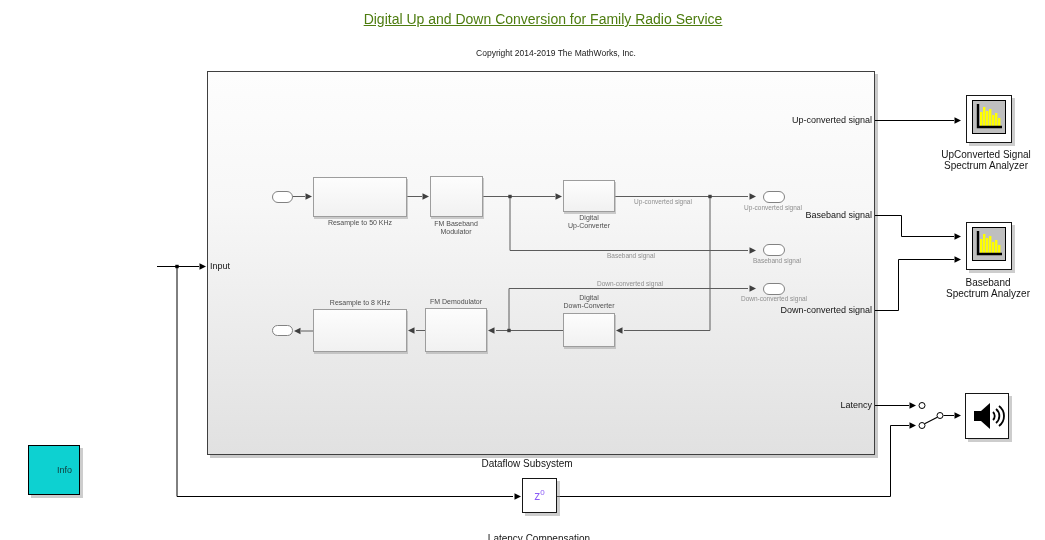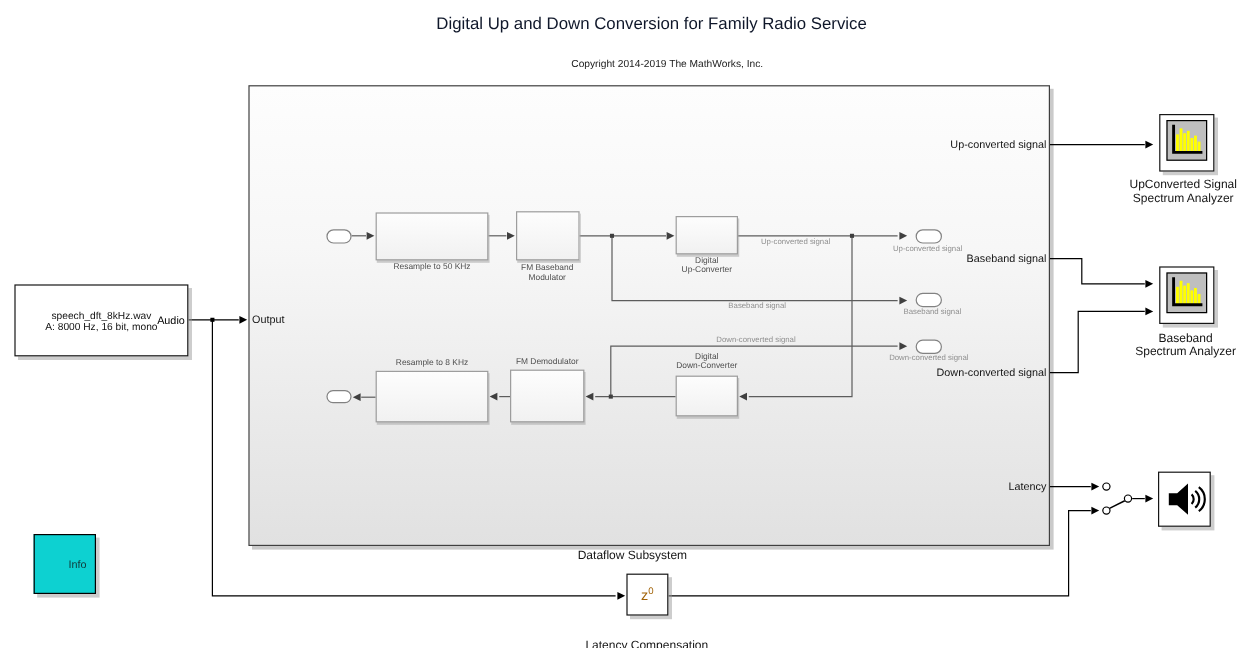--- a/index.html
+++ b/index.html
@@ -8,21 +8,21 @@
     position: relative;
     width: 1045px; height: 540px;
     background: #fff;
     font-family: "Liberation Sans", sans-serif;
     overflow: hidden;
   }
   .lbl { position: absolute; white-space: nowrap; color:#141414; }
   .center { text-align: center; }
   .right { text-align: right; }
 
-  .title { font-size: 14px; color:#0f172a; }
+  .title { font-size: 14px; color:#4d7c0f;text-decoration:underline; }
   .copyright { font-size: 8.5px; color:#1a1a1a; }
 
   .subsystem {
     position: absolute;
     left: 207px; top: 71px; width: 668px; height: 384px;
     border: 1px solid #3f3f3f;
     background: linear-gradient(180deg,#fdfdfd 0%,#f7f7f7 35%,#eaeaea 72%,#e1e1e1 100%);
     box-shadow: 3px 3px 0 rgba(150,150,150,.5);
   }
 
@@ -66,21 +66,21 @@
     position:absolute; left:28px; top:445px; width:52px; height:50px;
     background: var(--info-bg, #0dd1d1);
     border: 1px solid #000;
     box-shadow: 3px 3px 0 rgba(150,150,150,.48);
     display:flex; align-items:center; justify-content:center;
     font-size: 9px; color:#123a3a;padding-left:21px;
   }
   .z-block {
     position:absolute; left:522px; top:478px; width:35px; height:35px;
     display:flex; align-items:center; justify-content:center;
-    font-size:12px; color:#a16207;
+    font-size:12px; color:#8b5cf6;
   }
   .z-block sup { font-size:8px; }
   .speaker-block { position:absolute; left:965px; top:393px; width:44px; height:46px; }
 </style>
 </head>
 <body>
 
 <div id="canvas">
 
   <div class="lbl title center" style="left:218px; top:11px; width:650px;">Digital Up and Down Conversion for Family Radio Service</div>
@@ -142,29 +142,22 @@
     </g>
 
     <g>
       <path d="M924.6,423.7 L937.3,417.3" stroke="#000" stroke-width="1.2"></path>
       <circle cx="922" cy="405.5" r="3" fill="#fff" stroke="#000" stroke-width="1"></circle>
       <circle cx="922" cy="425.5" r="3" fill="#fff" stroke="#000" stroke-width="1"></circle>
       <circle cx="940" cy="415.5" r="3" fill="#fff" stroke="#000" stroke-width="1"></circle>
     </g>
   </svg>
 
-  <div class="ext-block" style="left:12px; top:237px; width:145px; height:60px;">
-    <div class="audio-src-text">
-      <div>speech_dft_8kHz.wav</div>
-      <div>A: 8000 Hz, 16 bit, mono</div>
-    </div>
-    <span class="audio-port">Audio</span>
-  </div>
-
-  <div class="lbl port-label" style="left:210px; top:261px;">Output</div>
+
+  <div class="lbl port-label" style="left:210px; top:261px;">Input</div>
   <div class="lbl port-label right" style="left:672px; top:115px; width:200px;">Up-converted signal</div>
   <div class="lbl port-label right" style="left:672px; top:210px; width:200px;">Baseband signal</div>
   <div class="lbl port-label right" style="left:672px; top:305px; width:200px;">Down-converted signal</div>
   <div class="lbl port-label right" style="left:672px; top:400px; width:200px;">Latency</div>
 
   <div class="port-oval" style="left:272px; top:191px; width:21px; height:12px;"></div>
   <div class="int-block" style="left:313px; top:177px; width:94px; height:40px;"></div>
   <div class="lbl blk-label center" style="left:280px; top:219px; width:160px;">Resample to 50 KHz</div>
   <div class="int-block" style="left:430px; top:176px; width:53px; height:41px;"></div>
   <div class="lbl blk-label center" style="left:376px; top:220px; width:160px;">

